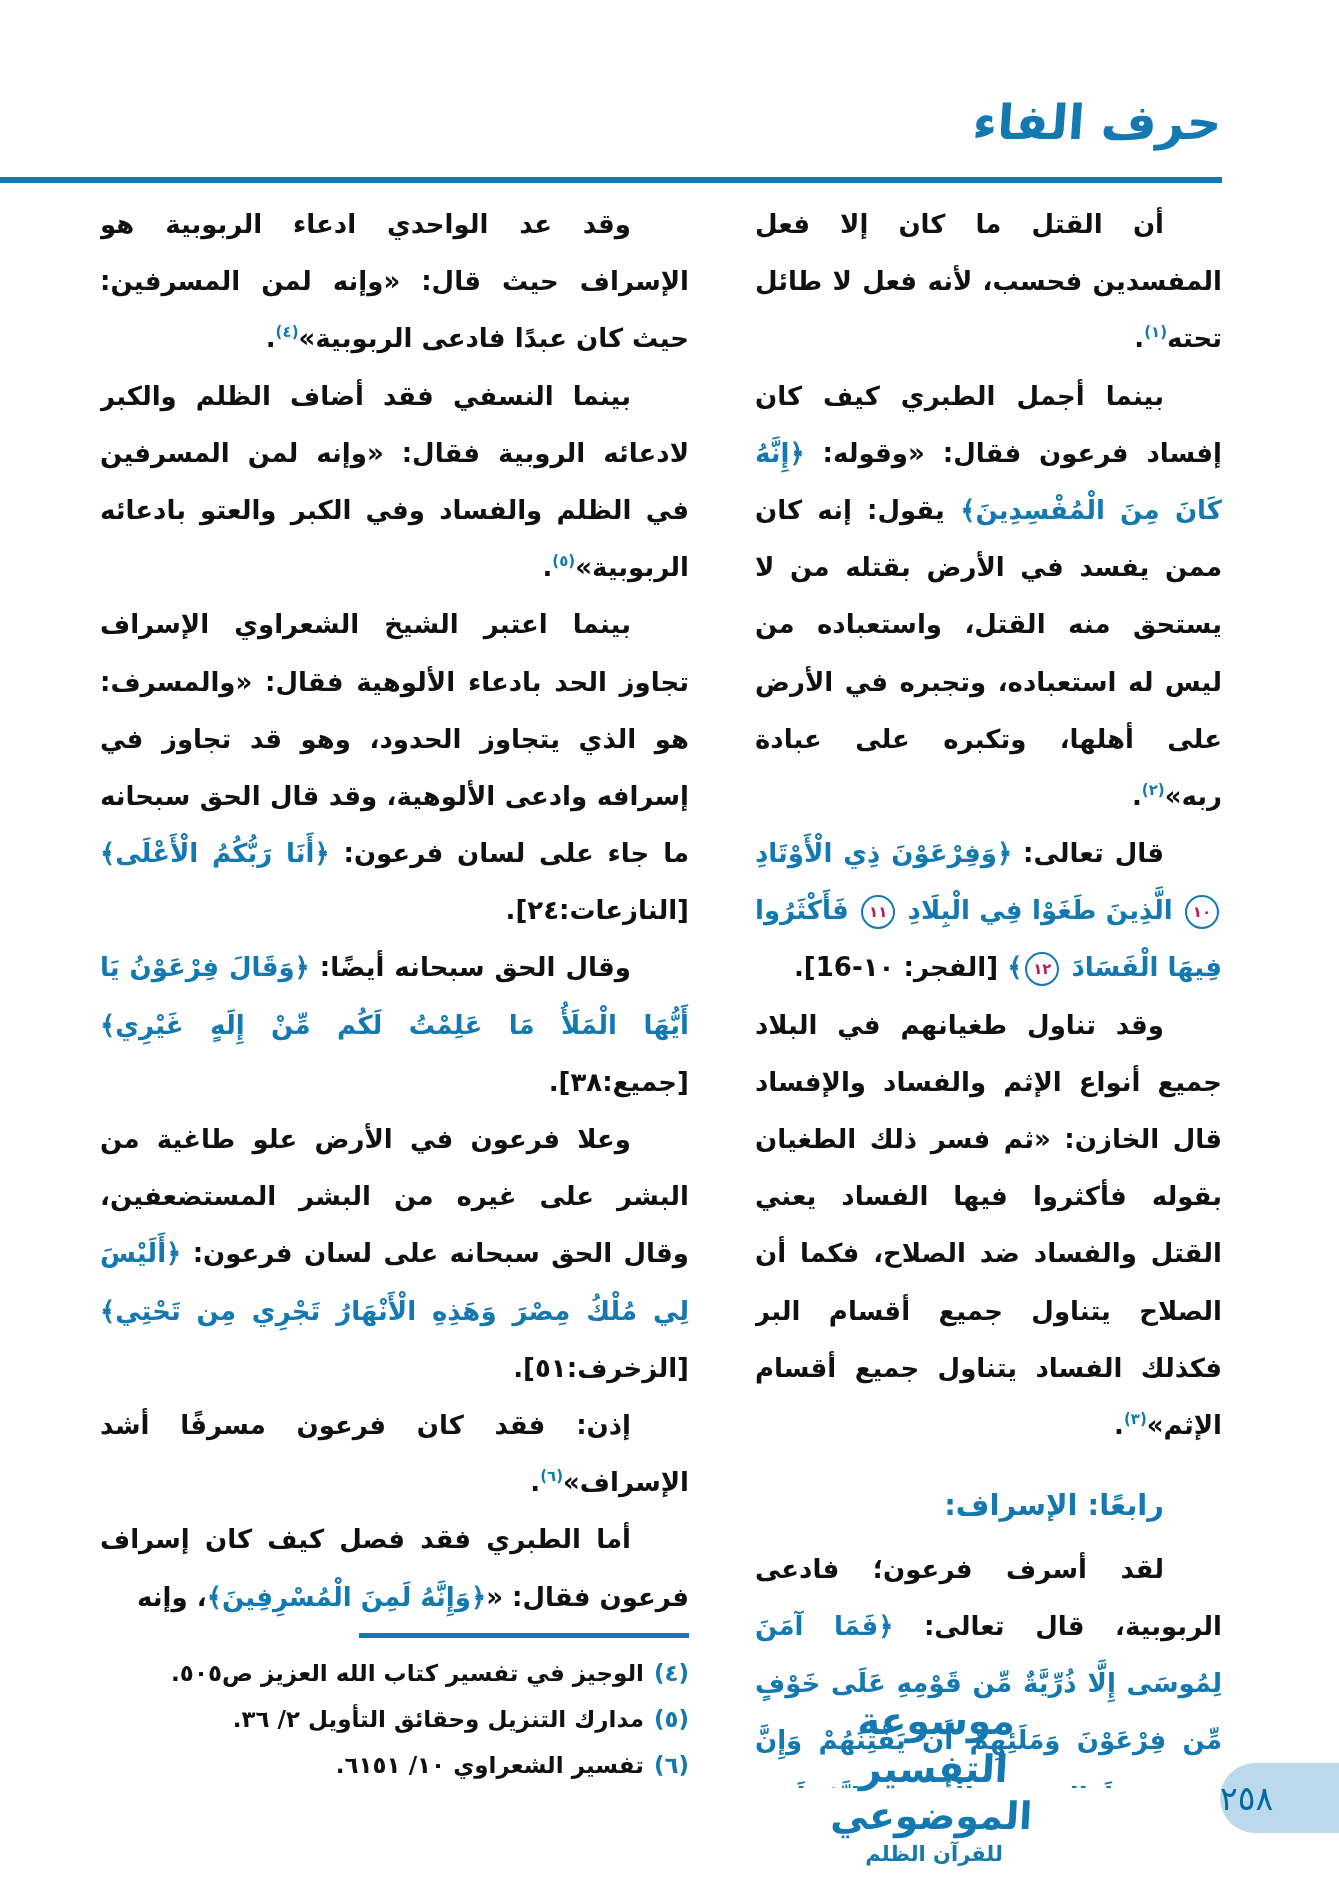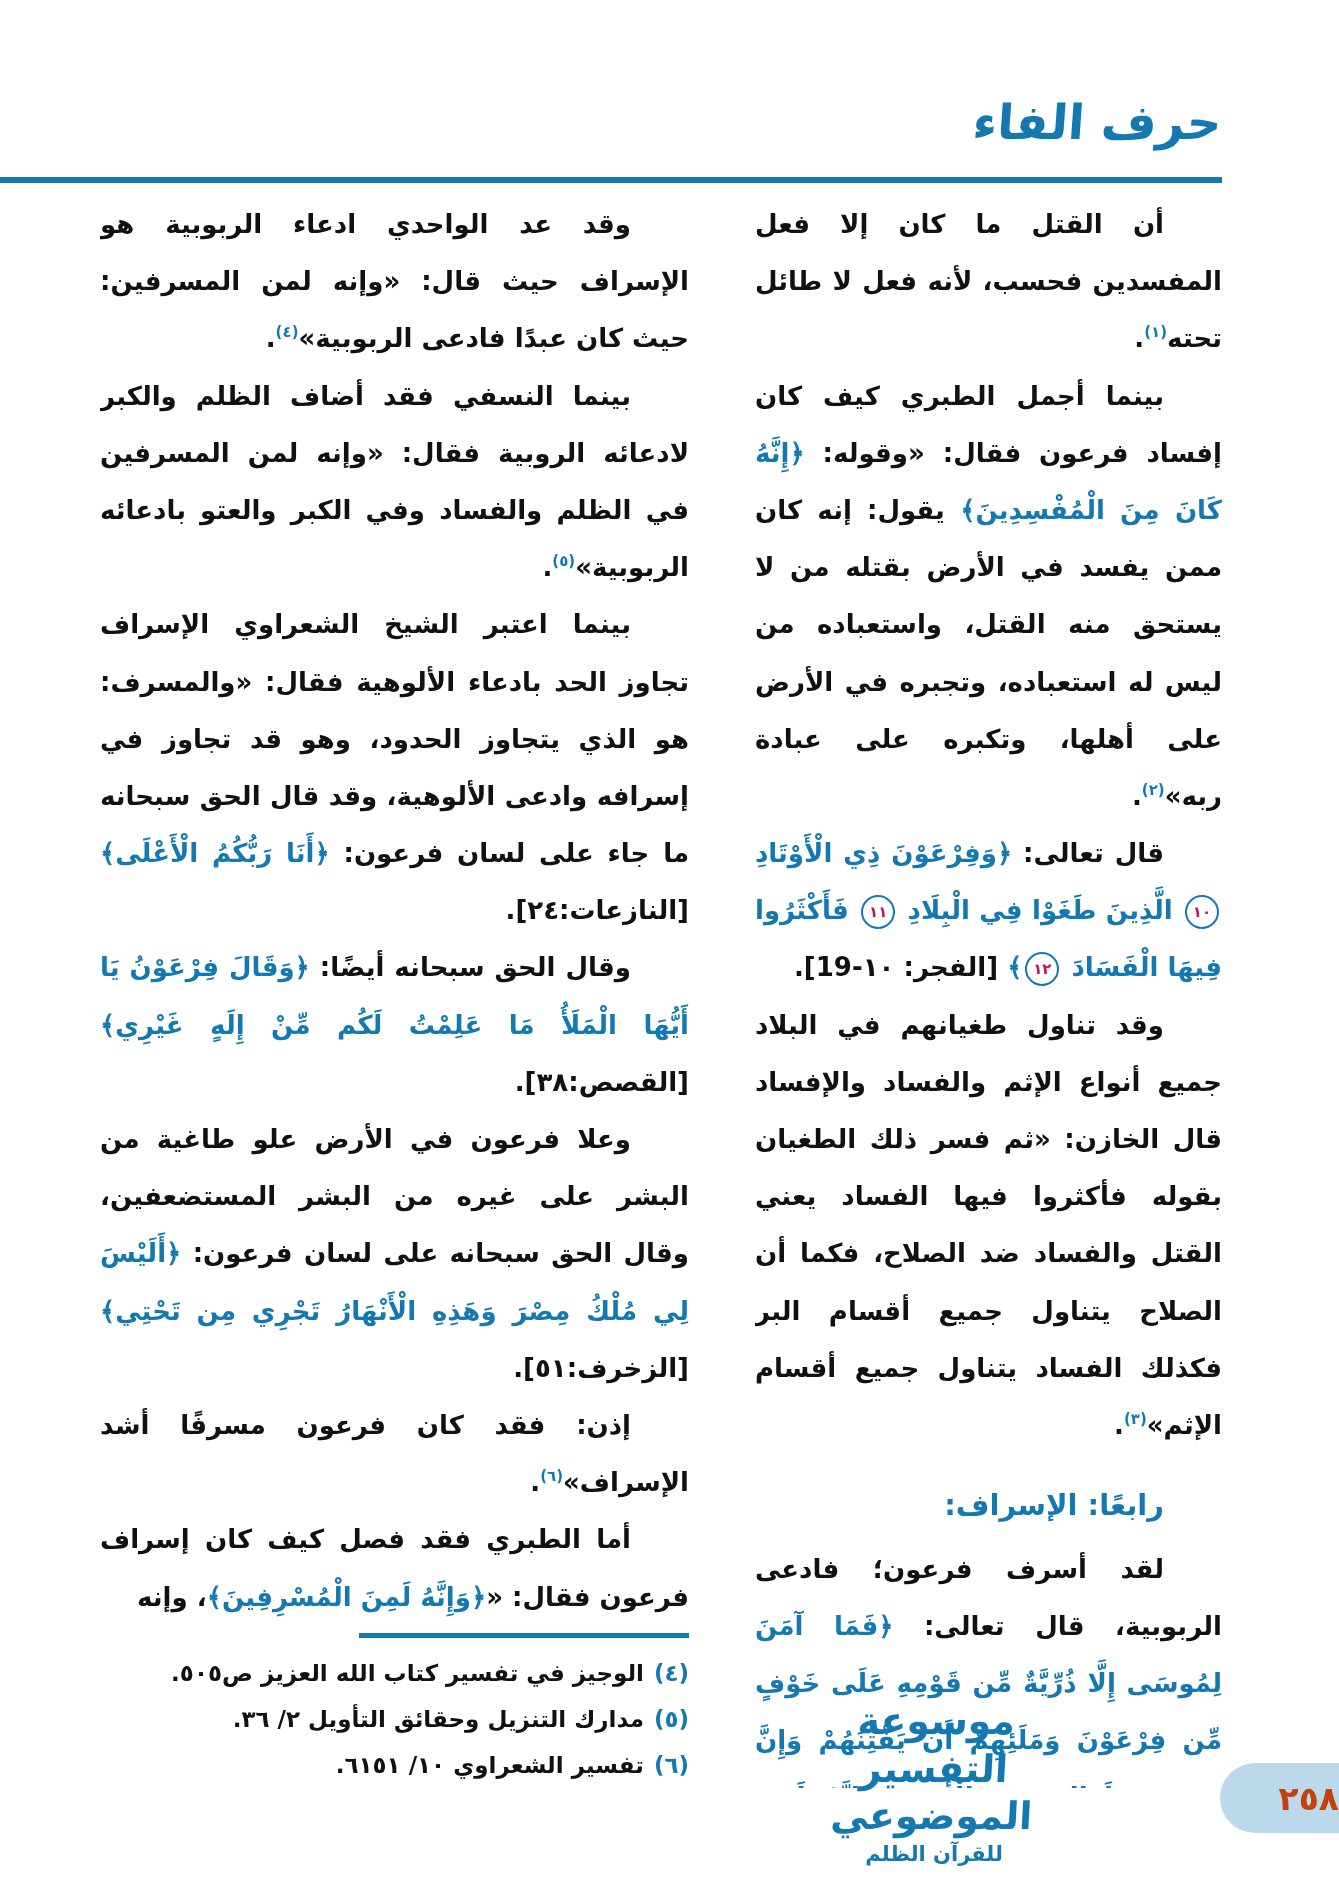--- a/index.html
+++ b/index.html
@@ -57,50 +57,50 @@
   .logo{
     position:absolute;bottom:24px;right:250px;width:310px;
     text-align:center;color:#1579b1;
   }
   .logo-line1{font-size:38px;font-weight:700;line-height:1.25;transform:skewX(-3deg);}
   .logo-line2{font-size:21px;font-weight:700;margin-top:2px;}
   .page-pill{
     position:absolute;top:1763px;right:0;
     width:119px;height:70px;background:#bcd9ec;
     border-radius:40px 0 0 40px;
-    display:flex;align-items:center;justify-content:flex-start;
-    color:#c2410c;font-size:33px;font-weight:700;
+    display:flex;align-items:center;justify-content:flex-end;
+    color:#0369a1;font-size:33px;font-weight:400;
   }
 </style>
 </head>
 <body>
 
 <div class="page">
 
   <div class="header-title">حرف الفاء</div>
   <div class="header-rule"></div>
 
   <div class="columns">
     <div class="col col-right">
       <div class="col-body">
           <p class="para"><span class="body">أن القتل ما كان إلا فعل المفسدين فحسب، لأنه فعل لا طائل تحته</span><sup class="fnref">(١)</sup><span class="body">.</span></p>
           <p class="para"><span class="body">بينما أجمل الطبري كيف كان إفساد فرعون فقال: «وقوله: </span><span class="quran">﴿إِنَّهُ كَانَ مِنَ الْمُفْسِدِينَ﴾</span><span class="body"> يقول: إنه كان ممن يفسد في الأرض بقتله من لا يستحق منه القتل، واستعباده من ليس له استعباده، وتجبره في الأرض على أهلها، وتكبره على عبادة ربه»</span><sup class="fnref">(٢)</sup><span class="body">.</span></p>
-          <p class="para"><span class="body">قال تعالى: </span><span class="quran">﴿وَفِرْعَوْنَ ذِي الْأَوْتَادِ </span><span class="ayah">١٠</span><span class="quran"> الَّذِينَ طَغَوْا فِي الْبِلَادِ </span><span class="ayah">١١</span><span class="quran"> فَأَكْثَرُوا فِيهَا الْفَسَادَ </span><span class="ayah">١٢</span><span class="quran">﴾</span><span class="body"> [الفجر: ١٠-19].</span></p>
+          <p class="para"><span class="body">قال تعالى: </span><span class="quran">﴿وَفِرْعَوْنَ ذِي الْأَوْتَادِ </span><span class="ayah">١٠</span><span class="quran"> الَّذِينَ طَغَوْا فِي الْبِلَادِ </span><span class="ayah">١١</span><span class="quran"> فَأَكْثَرُوا فِيهَا الْفَسَادَ </span><span class="ayah">١٢</span><span class="quran">﴾</span><span class="body"> [الفجر: ١٠-16].</span></p>
           <p class="para"><span class="body">وقد تناول طغيانهم في البلاد جميع أنواع الإثم والفساد والإفساد قال الخازن: «ثم فسر ذلك الطغيان بقوله فأكثروا فيها الفساد يعني القتل والفساد ضد الصلاح، فكما أن الصلاح يتناول جميع أقسام البر فكذلك الفساد يتناول جميع أقسام الإثم»</span><sup class="fnref">(٣)</sup><span class="body">.</span></p>
           <div class="heading">رابعًا: الإسراف:</div>
           <p class="para"><span class="body">لقد أسرف فرعون؛ فادعى الربوبية، قال تعالى: </span><span class="quran">﴿فَمَا آمَنَ لِمُوسَى إِلَّا ذُرِّيَّةٌ مِّن قَوْمِهِ عَلَى خَوْفٍ مِّن فِرْعَوْنَ وَمَلَئِهِمْ أَن يَفْتِنَهُمْ وَإِنَّ فِرْعَوْنَ لَعَالٍ فِي الْأَرْضِ وَإِنَّهُ لَمِنَ الْمُسْرِفِينَ </span></p>
         </div>
 
     </div>
     <div class="col col-left">
       <div class="col-body">
           <p class="para"><span class="body">وقد عد الواحدي ادعاء الربوبية هو الإسراف حيث قال: «وإنه لمن المسرفين: حيث كان عبدًا فادعى الربوبية»</span><sup class="fnref">(٤)</sup><span class="body">.</span></p>
           <p class="para"><span class="body">بينما النسفي فقد أضاف الظلم والكبر لادعائه الروبية فقال: «وإنه لمن المسرفين في الظلم والفساد وفي الكبر والعتو بادعائه الربوبية»</span><sup class="fnref">(٥)</sup><span class="body">.</span></p>
           <p class="para"><span class="body">بينما اعتبر الشيخ الشعراوي الإسراف تجاوز الحد بادعاء الألوهية فقال: «والمسرف: هو الذي يتجاوز الحدود، وهو قد تجاوز في إسرافه وادعى الألوهية، وقد قال الحق سبحانه ما جاء على لسان فرعون: </span><span class="quran">﴿أَنَا رَبُّكُمُ الْأَعْلَى﴾</span><span class="body"> [النازعات:٢٤].</span></p>
-          <p class="para"><span class="body">وقال الحق سبحانه أيضًا: </span><span class="quran">﴿وَقَالَ فِرْعَوْنُ يَا أَيُّهَا الْمَلَأُ مَا عَلِمْتُ لَكُم مِّنْ إِلَهٍ غَيْرِي﴾</span><span class="body"> [القصص:٣٨].</span></p>
+          <p class="para"><span class="body">وقال الحق سبحانه أيضًا: </span><span class="quran">﴿وَقَالَ فِرْعَوْنُ يَا أَيُّهَا الْمَلَأُ مَا عَلِمْتُ لَكُم مِّنْ إِلَهٍ غَيْرِي﴾</span><span class="body"> [جميع:٣٨].</span></p>
           <p class="para"><span class="body">وعلا فرعون في الأرض علو طاغية من البشر على غيره من البشر المستضعفين، وقال الحق سبحانه على لسان فرعون: </span><span class="quran">﴿أَلَيْسَ لِي مُلْكُ مِصْرَ وَهَذِهِ الْأَنْهَارُ تَجْرِي مِن تَحْتِي﴾</span><span class="body"> [الزخرف:٥١].</span></p>
           <p class="para"><span class="body">إذن: فقد كان فرعون مسرفًا أشد الإسراف»</span><sup class="fnref">(٦)</sup><span class="body">.</span></p>
           <p class="para"><span class="body">أما الطبري فقد فصل كيف كان إسراف فرعون فقال: «</span><span class="quran">﴿وَإِنَّهُ لَمِنَ الْمُسْرِفِينَ﴾</span><span class="body">، وإنه</span></p>
         </div>
       <div class="col-foot">
         <div class="fn-rule"></div>
         <div class="fn-list">
             <div class="fnline">
               <span class="fnnum">(٤)</span>
               <span class="fntext">الوجيز في تفسير كتاب الله العزيز ص٥٠٥.</span>

